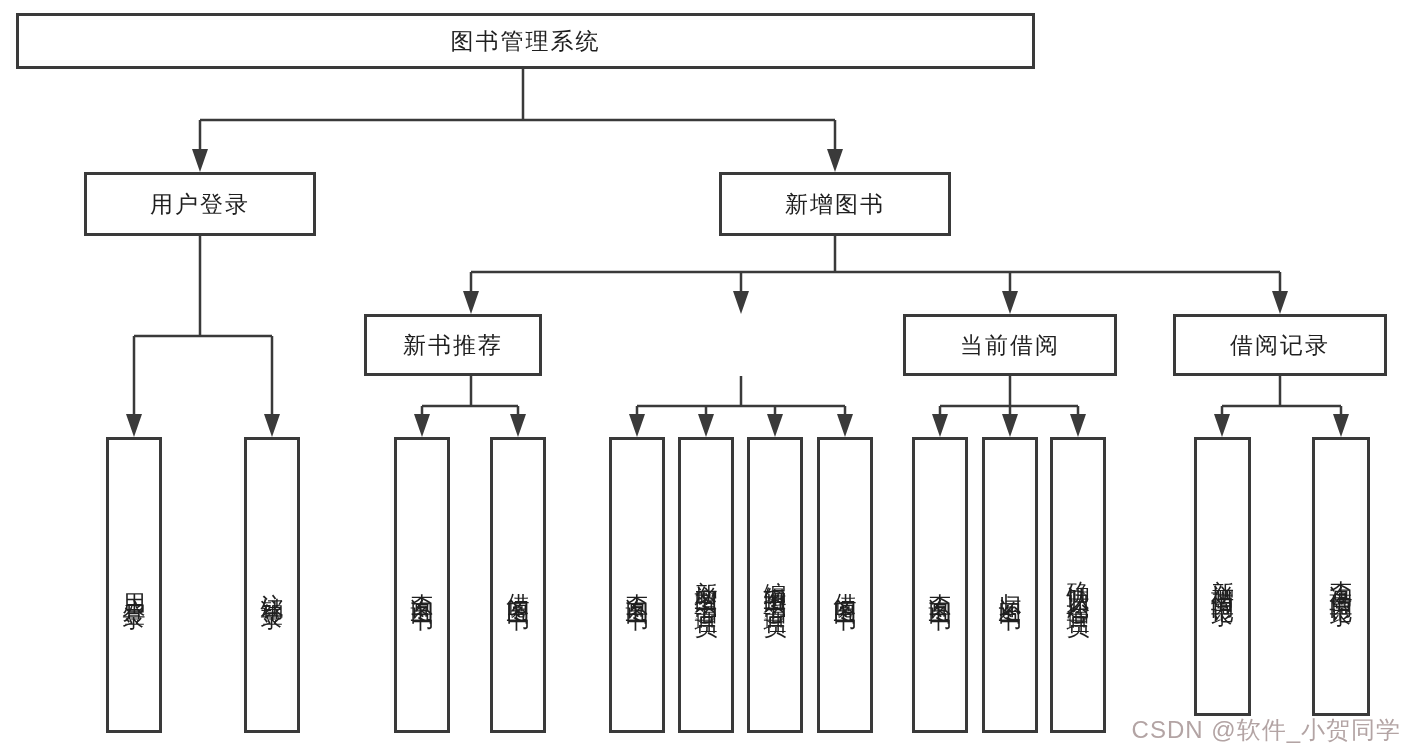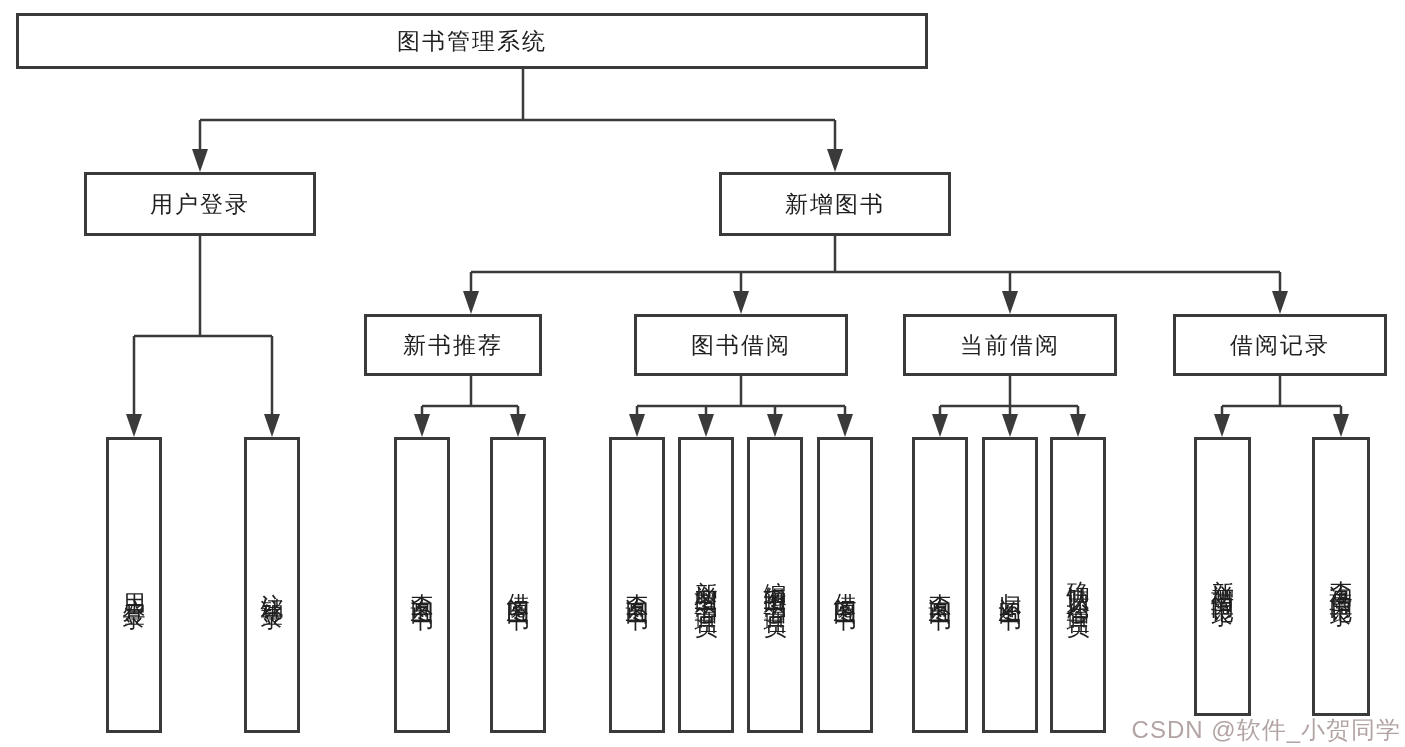--- a/index.html
+++ b/index.html
@@ -99,27 +99,26 @@
       <polygon fill="currentColor" stroke="none" points="1070,414 1086,414 1078,437"></polygon>
     </g>
 
     <g>
       <path d="M1280 376 V406 M1222 406 H1341 M1222 406 V415 M1341 406 V415"></path>
       <polygon fill="currentColor" stroke="none" points="1214,414 1230,414 1222,437"></polygon>
       <polygon fill="currentColor" stroke="none" points="1333,414 1349,414 1341,437"></polygon>
     </g>
   </svg>
 
-  <div class="box h" style="left:16px;top:13px;width:912px;height:56px">图书管理系统</div>
+  <div class="box h" style="left:16px;top:13px;width:1019px;height:56px">图书管理系统</div>
 
   <div class="box h" style="left:84px;top:172px;width:232px;height:64px">用户登录</div>
   <div class="box h" style="left:719px;top:172px;width:232px;height:64px">新增图书</div>
 
   <div class="box h" style="left:364px;top:314px;width:178px;height:62px">新书推荐</div>
-  <div class="box h" style="left:634px;top:314px;width:214px;height:62px">图书借阅</div>
   <div class="box h" style="left:903px;top:314px;width:214px;height:62px">当前借阅</div>
   <div class="box h" style="left:1173px;top:314px;width:214px;height:62px">借阅记录</div>
 
   <div class="box v" style="left:106px;top:437px;width:56px;height:296px">用户登录</div>
   <div class="box v" style="left:244px;top:437px;width:56px;height:296px">注销登录</div>
 
   <div class="box v" style="left:394px;top:437px;width:56px;height:296px">查询图书</div>
   <div class="box v" style="left:490px;top:437px;width:56px;height:296px">借阅图书</div>
 
   <div class="box v" style="left:609px;top:437px;width:56px;height:296px">查询图书</div>

